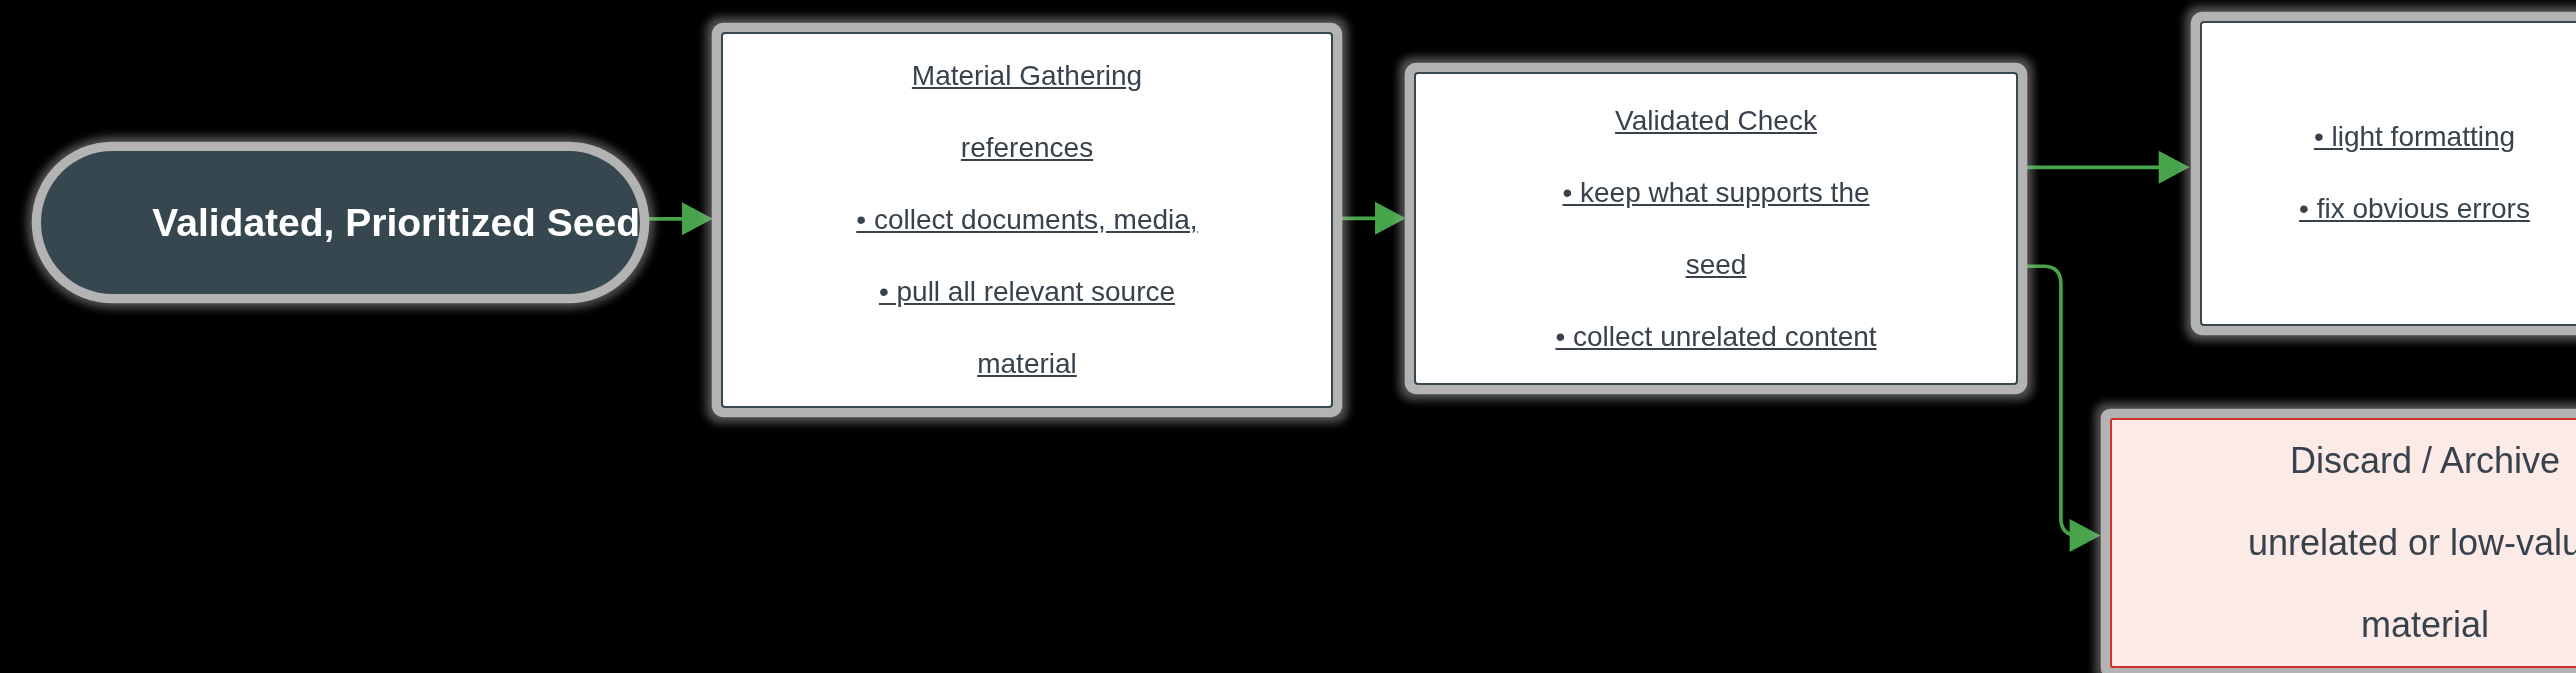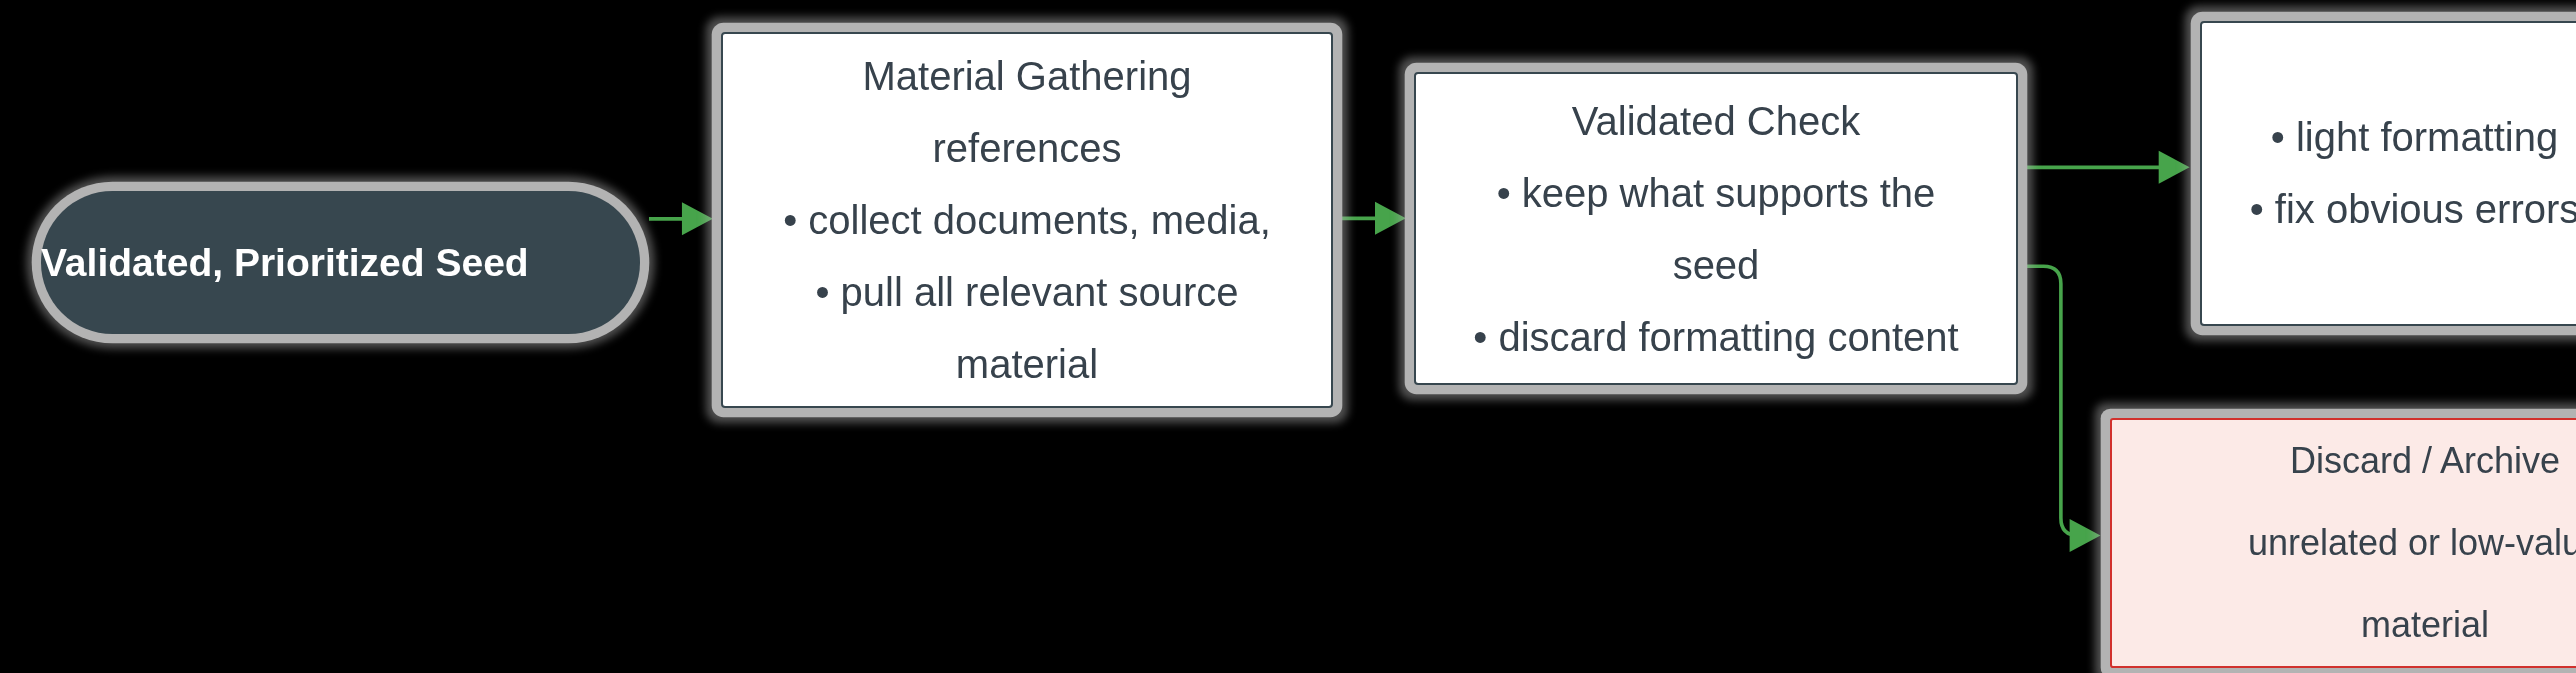--- a/index.html
+++ b/index.html
@@ -23,36 +23,36 @@
     font-family:"Liberation Sans", sans-serif;
   }
   .connectors{position:absolute;left:0;top:0;pointer-events:none;}
   .connectors .shaft{stroke:var(--arrow);stroke-width:7;fill:none;}
   .connectors .head{fill:var(--arrow);stroke:none;}
   .terminator{
     position:absolute;
     background:var(--node-fill);
     color:var(--node-text);
     border-radius:515px;
-    display:flex;align-items:center;justify-content:flex-start;
+    display:flex;align-items:center;justify-content:flex-end;
     font-weight:bold;font-size:39px;
     text-align:center;
     box-shadow:0 0 0 9.3px var(--shadow-ring), 0 0 8.2px 14.4px rgba(179,179,179,0.45);
-    margin-top:40px;
   }
   .process{
     position:absolute;
     background:var(--box-fill);
     border:2.6px solid var(--box-border);
     border-radius:4.1px;
     color:var(--box-text);
     display:flex;flex-direction:column;align-items:center;justify-content:center;
-    font-size:40px;line-height:72px;
+    font-size:28px;line-height:72px;
     text-align:center;
     box-shadow:0 0 0 9.3px var(--shadow-ring), 0 0 8.2px 14.4px rgba(179,179,179,0.45);
+    text-decoration:underline;
   }
   .discard{
     position:absolute;
     background:var(--discard-fill);
     border:2.6px solid var(--discard-border);
     border-radius:3.1px;
     color:var(--box-text);
     display:flex;flex-direction:column;align-items:center;justify-content:center;
     font-size:36px;line-height:82px;
     text-align:center;
@@ -107,21 +107,21 @@
     <div class="line">references</div>
     <div class="line">• collect documents, media,</div>
     <div class="line">• pull all relevant source</div>
     <div class="line">material</div>
   </div>
 
   <div class="process" style="left:1414px;top:72px;width:600px;height:309px">
     <div class="line">Validated Check</div>
     <div class="line">• keep what supports the</div>
     <div class="line">seed</div>
-    <div class="line">• discard formatting content</div>
+    <div class="line">• collect unrelated content</div>
   </div>
 
   <div class="process" style="left:2200px;top:20.6px;width:425px;height:301px">
     <div class="line">• light formatting</div>
     <div class="line">• fix obvious errors</div>
   </div>
 
   <div class="discard" style="left:2110px;top:418px;width:626px;height:246px">
     <div class="line">Discard / Archive</div>
     <div class="line">unrelated or low-value</div>

